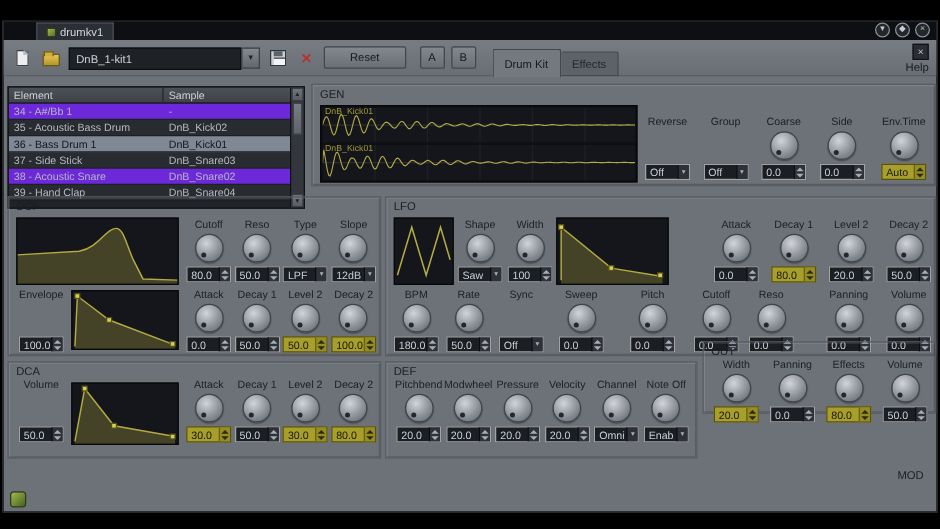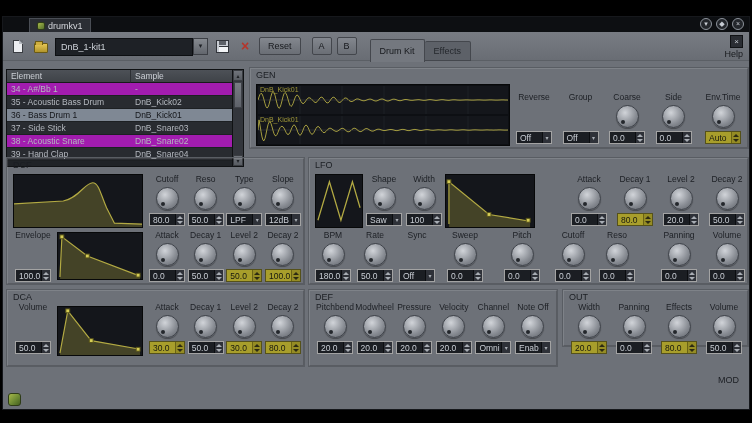--- a/index.html
+++ b/index.html
@@ -27,60 +27,60 @@
   .icon-folder{width:14px;height:10px;background:linear-gradient(#e6c654,#b2952c);border:1px solid #6b5a14;border-radius:1px;position:relative;margin-top:3px;}
   .icon-folder::before{content:"";position:absolute;left:0;top:-3px;width:6px;height:3px;background:#cfae3e;border:1px solid #6b5a14;border-bottom:none;}
   .preset{width:153px;height:17px;display:flex;}
   .pfield{flex:1;background:#1e2126;border:1px solid #0d0f12;color:#ced2d8;font-size:9px;display:flex;align-items:center;padding:8px 5px;}
   .pbtn{width:15px;background:linear-gradient(#85898f,#62666d);border:1px solid #3c3f45;color:#1d2025;font-size:7px;
         display:flex;align-items:center;justify-content:center;}
   .icon-floppy{width:13px;height:13px;background:#c9cdd4;border:1px solid #32353b;position:relative;}
   .icon-floppy::before{content:"";position:absolute;left:2px;top:0;width:7px;height:4px;background:#5d6释168;background:#5d6168;}
   .icon-floppy::after{content:"";position:absolute;left:2px;bottom:0;width:9px;height:5px;background:#f2f4f6;border-top:1px solid #32353b;}
   .icon-delete{color:#b5352b;font-size:14px;font-weight:bold;line-height:14px;}
-  .btn{height:18px;padding:0 8px;background:linear-gradient(#83878e,#6a6e75);border:1px solid #43464c;border-radius:2px;
+  .btn{height:18px;padding:0 20px;background:linear-gradient(#83878e,#6a6e75);border:1px solid #43464c;border-radius:2px;
        color:#17191d;font-size:9px;display:flex;align-items:center;}
   .btn.ab{padding:0 6px;}
   .btn.first-ab{margin-left:6px;}
   .tabs{display:flex;align-items:flex-end;margin-left:8px;height:29px;}
   .tab{padding:0 9px;font-size:9px;display:flex;align-items:center;border:1px solid #44474d;border-radius:2px 2px 0 0;}
   .tab.active{background:#74787f;color:#17191d;height:23px;margin-bottom:-1px;border-bottom:none;}
   .tab.inactive{background:#5d6168;color:#24272c;height:20px;border-left:none;}
   .tb-right{margin-left:auto;display:flex;flex-direction:column;align-items:flex-end;gap:1px;padding-top:1px;}
   .tb-close{width:13px;height:13px;background:#2a2d33;border:1px solid #101215;color:#c3c8cf;font-size:8px;line-height:11px;text-align:center;}
   .help{font-size:9px;color:#17191d;}
 
   
   .elist{position:absolute;left:3px;top:52px;width:238px;height:98px;background:#202327;border:1px solid #101214;overflow:hidden;}
   .lhead{display:flex;height:13px;}
   .hcell{background:linear-gradient(#4d5157,#3f4348);color:#ccd0d6;font-size:8.5px;display:flex;align-items:center;
          padding:0 4px;border-right:1px solid #2c2f33;border-bottom:1px solid #17191c;}
   .h1{width:124px;}.h2{flex:1;}
   .lrows{position:absolute;left:0;top:13px;right:11px;bottom:0;}
-  .lrow{display:flex;height:13px;background:#a21caf;color:#b4b8bf;font-size:8.5px;border-bottom:1px solid #1d2023;}
+  .lrow{display:flex;height:13px;background:#6d28d9;color:#b4b8bf;font-size:8.5px;border-bottom:1px solid #1d2023;}
   .lrow:nth-child(even){background:#282b30;}
   .lrow.sel{background:#7f8894;color:#14161a;}
   .c1{width:124px;padding:0 4px;display:flex;align-items:center;white-space:nowrap;overflow:hidden;}
   .c2{flex:1;padding:0 4px;display:flex;align-items:center;white-space:nowrap;overflow:hidden;}
   .vsb{position:absolute;right:0;top:0;width:11px;bottom:0;background:#33363c;border-left:1px solid #101214;display:flex;flex-direction:column;}
   .sb-btn{height:11px;background:linear-gradient(#70747b,#585c62);border:1px solid #3a3d42;font-size:6px;color:#1d2024;
           display:flex;align-items:center;justify-content:center;}
   .sb-thumb{margin:1px;height:26px;background:linear-gradient(#787c83,#5e626a);border:1px solid #3f4248;}
   .sb-dn{margin-top:auto;}
 
   
   .group{position:absolute;border:1px solid #595d63;
          box-shadow:inset 1px 1px 0 rgba(255,255,255,.12), inset -1px -1px 0 rgba(0,0,0,.18);}
   .glabel{position:absolute;left:6px;top:2px;font-size:9px;color:#1b1e23;}
   .gen{left:246px;top:50px;width:500px;height:82px;}
   .dcf{left:3px;top:140px;width:299px;height:128px;}
   .lfo{left:305px;top:140px;width:441px;height:128px;}
   .dca{left:3px;top:272px;width:299px;height:78px;}
   .def{left:305px;top:272px;width:250px;height:78px;}
-  .out{left:559px;top:272px;width:187px;height:58px;text-decoration:underline;}
+  .out{left:559px;top:256px;width:187px;height:58px;text-decoration:underline;}
 
   .graph{position:absolute;background:#14161b;border:1px solid #070809;}
   .graph svg{position:absolute;left:0;top:0;width:100%;height:100%;}
 
   .wavebox{position:absolute;left:6px;top:16px;width:254px;height:62px;background:#0d0f13;border:1px solid #070809;}
   .waveband{position:relative;height:28px;margin:1px 1px 0 1px;background:#14161b;overflow:hidden;}
   .waveband + .waveband{margin-top:2px;}
   .wavelabel{position:absolute;left:2px;top:0;font-size:7px;color:#a09838;}
 
   

